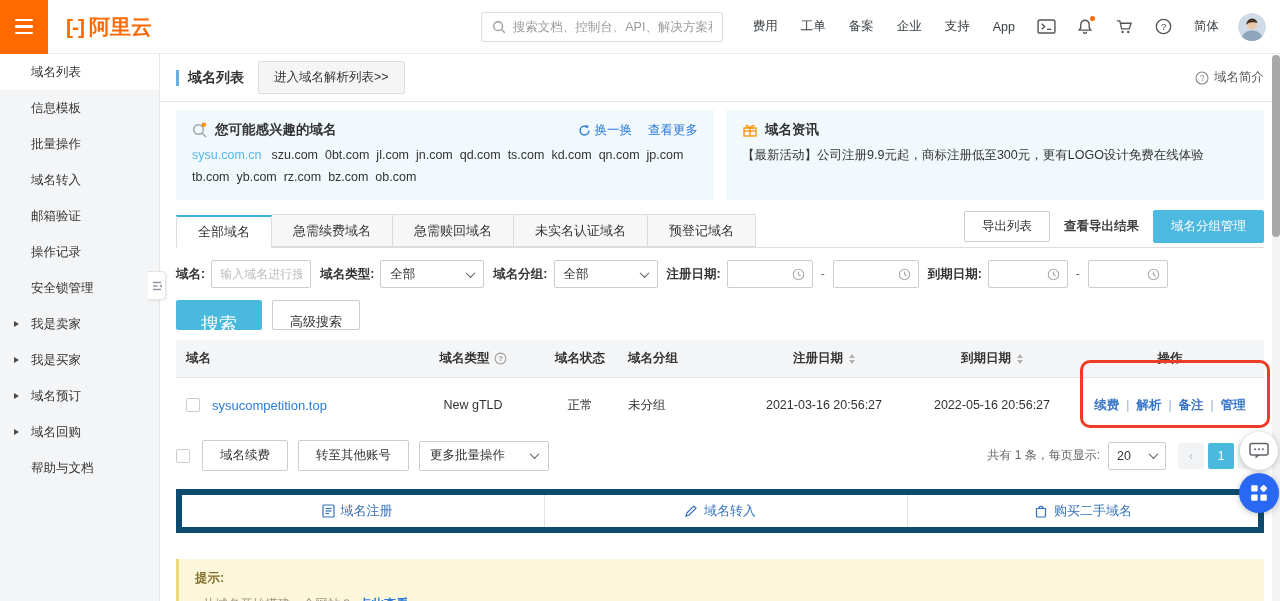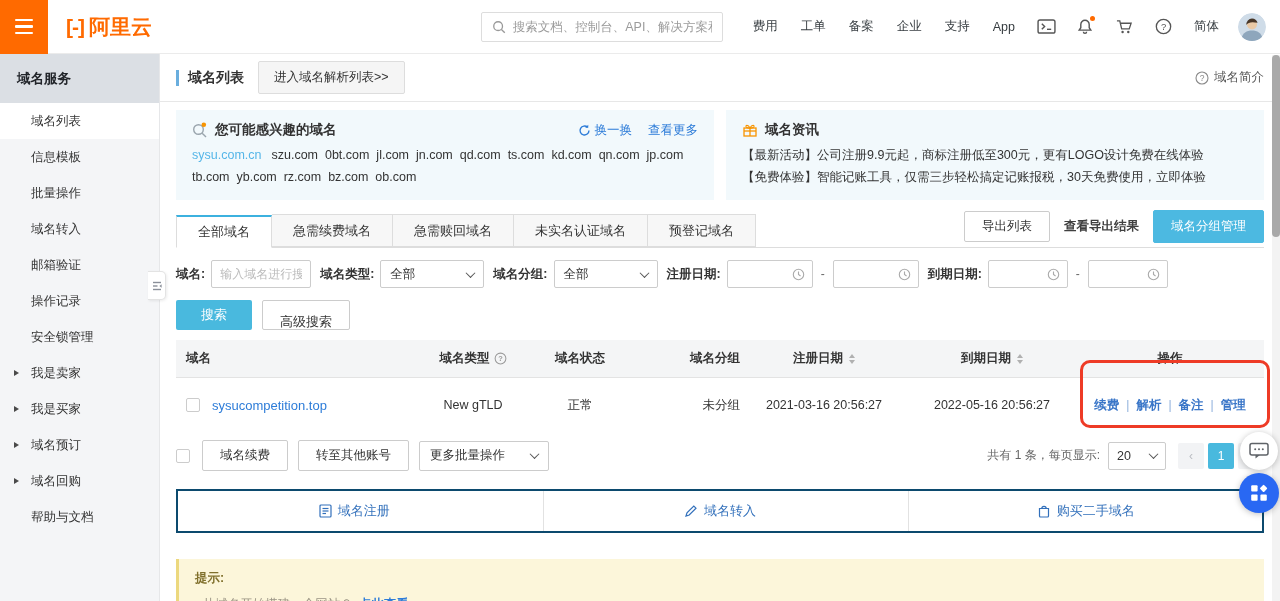--- a/index.html
+++ b/index.html
@@ -69,31 +69,31 @@
   .f-label.ml { margin-left:3px; }
   .f-input { width:100px; height:28px; border:1px solid #ccc; border-radius:2px; padding:0 8px; font-size:12px; color:#333; outline:none; }
   .f-input::placeholder { color:#bbb; }
   .f-select { width:104px; height:28px; border:1px solid #ccc; border-radius:2px; background:#fff; display:flex; align-items:center; padding:0 9px; font-size:12.5px; color:#333; cursor:pointer; }
   .f-select .chev { margin-left:auto; }
   .chev { width:7px; height:7px; border-right:1.3px solid #555; border-bottom:1.3px solid #555; transform:rotate(45deg) translate(-1px,-1px); }
   .f-date { width:86px; height:28px; border:1px solid #ccc; border-radius:2px; background:#fff; display:flex; align-items:center; justify-content:flex-end; padding:0 7px; cursor:text; }
   .f-dash { color:#666; font-size:12px; padding:0 2px; }
 
   .search-row { display:flex; align-items:center; gap:10px; margin:12px 16px 0; }
-  .btn-search { background:#49b9de; color:#fff; border:none; border-radius:2px; height:30px; padding:4px 25px; font-size:13px; cursor:pointer; }
+  .btn-search { background:#49b9de; color:#fff; border:none; border-radius:2px; height:30px; padding:12px 25px; font-size:18px; cursor:pointer; }
   .btn-adv { background:#fff; color:#333; border:1px solid #ccc; border-radius:2px; height:30px; padding:12px 17px; font-size:13px; cursor:pointer; }
 
   
   .table-wrap { margin:10px 16px 0; position:relative; }
   .thead { display:flex; align-items:center; height:38px; background:#f4f5f6; border-bottom:1px solid #e3e3e3; font-size:12.5px; font-weight:bold; color:#333; }
   .trow { display:flex; align-items:center; height:54px; background:#fff; font-size:12.5px; color:#333; }
   .c-domain { flex:1; display:flex; align-items:center; gap:12px; padding-left:10px; }
   .c-type { width:118px; display:flex; justify-content:center; align-items:center; gap:4px; }
   .c-status { width:96px; text-align:center; }
-  .c-group { width:112px; text-align:right; }
+  .c-group { width:112px; text-align:left; }
   .c-reg, .c-exp { width:168px; display:flex; justify-content:center; align-items:center; gap:3px; }
   .c-ops { width:188px; display:flex; justify-content:center; align-items:center; }
   .checkbox { width:14px; height:14px; border:1px solid #ccc; border-radius:2px; background:#fff; cursor:pointer; flex:0 0 auto; }
   .domain-link { color:#2d7cd8; font-size:13px; cursor:pointer; text-decoration:none; }
   .sorters { display:inline-flex; flex-direction:column; gap:2px; margin-left:3px; cursor:pointer; }
   .car-up { width:0;height:0;border-left:3.5px solid transparent;border-right:3.5px solid transparent;border-bottom:4.5px solid #b0b0b0; }
   .car-dn { width:0;height:0;border-left:3.5px solid transparent;border-right:3.5px solid transparent;border-top:4.5px solid #b0b0b0; }
   .op-link { color:#3a76c8; font-weight:bold; font-size:12.5px; cursor:pointer; }
   .op-sep { color:#8fb0dc; margin:0 7px; font-size:12px; }
   .op-sep::before { content:"|"; }
@@ -105,21 +105,21 @@
   .batch-select { width:130px; height:30px; border:1px solid #ccc; border-radius:2px; display:flex; align-items:center; padding:0 10px; font-size:12.5px; color:#333; cursor:pointer; background:#fff; }
   .batch-select .chev { margin-left:auto; }
   .pager-zone { margin-left:auto; display:flex; align-items:center; gap:8px; font-size:12px; color:#666; }
   .size-select { width:58px; height:28px; border:1px solid #ccc; border-radius:2px; display:flex; align-items:center; padding:0 8px; font-size:12.5px; color:#333; cursor:pointer; background:#fff; }
   .size-select .chev { margin-left:auto; }
   .pager { display:flex; gap:4px; margin-left:4px; }
   .pg { width:26px; height:26px; line-height:26px; text-align:center; background:#f2f3f5; color:#b9bcc1; font-size:12px; border-radius:2px; cursor:pointer; }
   .pg.active { background:#49b9de; color:#fff; }
 
   
-  .quick-links { display:flex; border:2px solid #0c4a6e; height:44px; margin:18px 16px 0; background:#fff;gap:12px; }
+  .quick-links { display:flex; border:6px solid #0c4a6e; height:44px; margin:18px 16px 0; background:#fff;gap:12px; }
   .ql-cell { flex:1; display:flex; align-items:center; justify-content:center; gap:6px; font-size:13px; color:#3270bb; cursor:pointer; }
   .ql-cell + .ql-cell { border-left:1px solid #e2e2e2; }
 
   
   .tipbox { margin:26px 16px 0; background:#fcf6da; border-left:3px solid #ecd87e; padding:11px 16px 20px; }
   .tip-title { font-size:12.5px; font-weight:bold; color:#80702c; margin-bottom:9px; }
   .tip-line { font-size:12.5px; color:#9a9484; display:flex; gap:6px; align-items:center; }
   .tip-line .blue-link { font-weight:bold; }
 
   
@@ -192,21 +192,20 @@
             <path d="M14 5.5a6 6 0 0 0-5.6 6.5c1.8-2.8 5.4-3.6 11.2-2.2A6 6 0 0 0 14 5.5z" fill="#473628"></path>
             <path d="M3.5 25.5c1-5.5 5.2-8 10.5-8s9.5 2.5 10.5 8a14 14 0 0 1-21 0z" fill="#8ea6bc"></path>
           </svg>
       </span>
     </div>
   </div>
 
   <div class="cols">
 
     <div class="sidebar">
-      <div class="side-title">域名服务</div>
       <div class="side-item active">
           <span>域名列表</span>
         </div>
       <div class="side-item">
           <span>信息模板</span>
         </div>
       <div class="side-item">
           <span>批量操作</span>
         </div>
       <div class="side-item">
@@ -293,21 +292,20 @@
           <div class="panel-head">
             <svg width="16" height="16" viewBox="0 0 16 16">
                 <rect x="2" y="6" width="12" height="8" fill="none" stroke="#f79400" stroke-width="1.3"></rect>
                 <line x1="2" y1="9" x2="14" y2="9" stroke="#f79400" stroke-width="1.3"></line>
                 <line x1="8" y1="6" x2="8" y2="14" stroke="#f79400" stroke-width="1.3"></line>
                 <path d="M8 6C6 2.2 3.2 3 4.2 5 4.9 6.2 8 6 8 6zm0 0c2-3.8 4.8-3 3.8-1C11.1 6.2 8 6 8 6z" fill="none" stroke="#f79400" stroke-width="1.2"></path>
               </svg>
             <span class="panel-title">域名资讯</span>
           </div>
           <div class="news-line">【最新活动】公司注册9.9元起，商标注册低至300元，更有LOGO设计免费在线体验</div>
-          <div class="news-line">【免费体验】智能记账工具，仅需三步轻松搞定记账报税，30天免费使用，立即体验</div>
         </div>
       </div>
 
       <div class="tabs-row">
         <div class="tab active">全部域名</div>
         <div class="tab">急需续费域名</div>
         <div class="tab">急需赎回域名</div>
         <div class="tab">未实名认证域名</div>
         <div class="tab">预登记域名</div>
         <div class="tabs-right">

